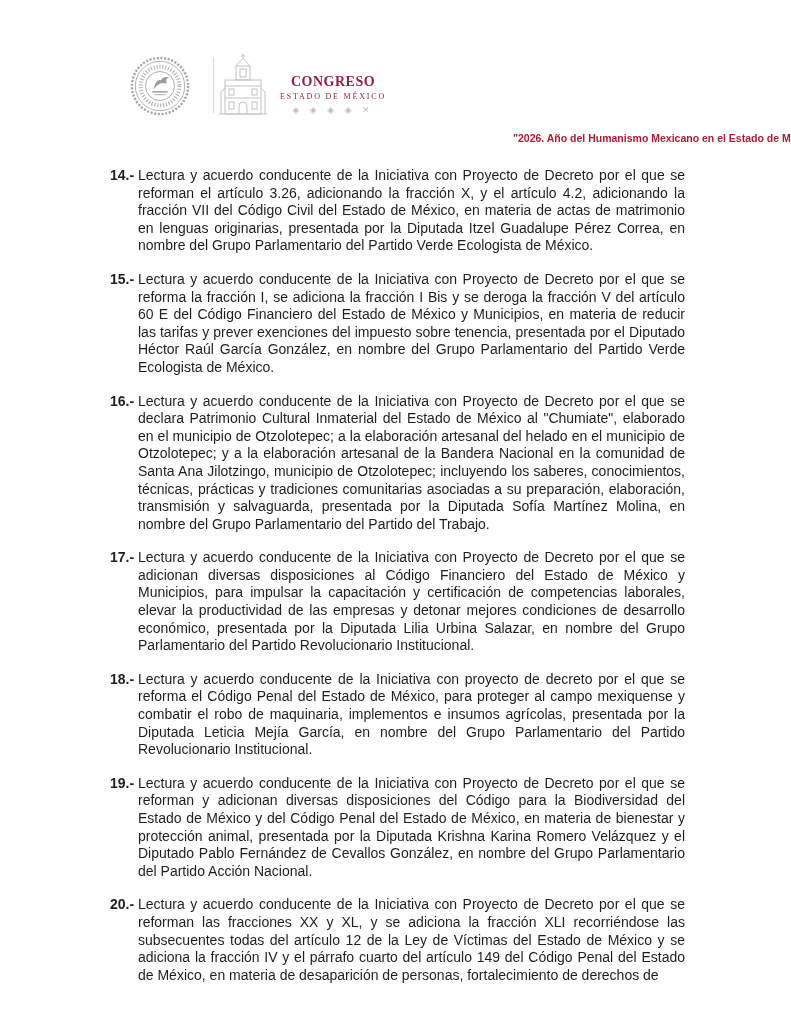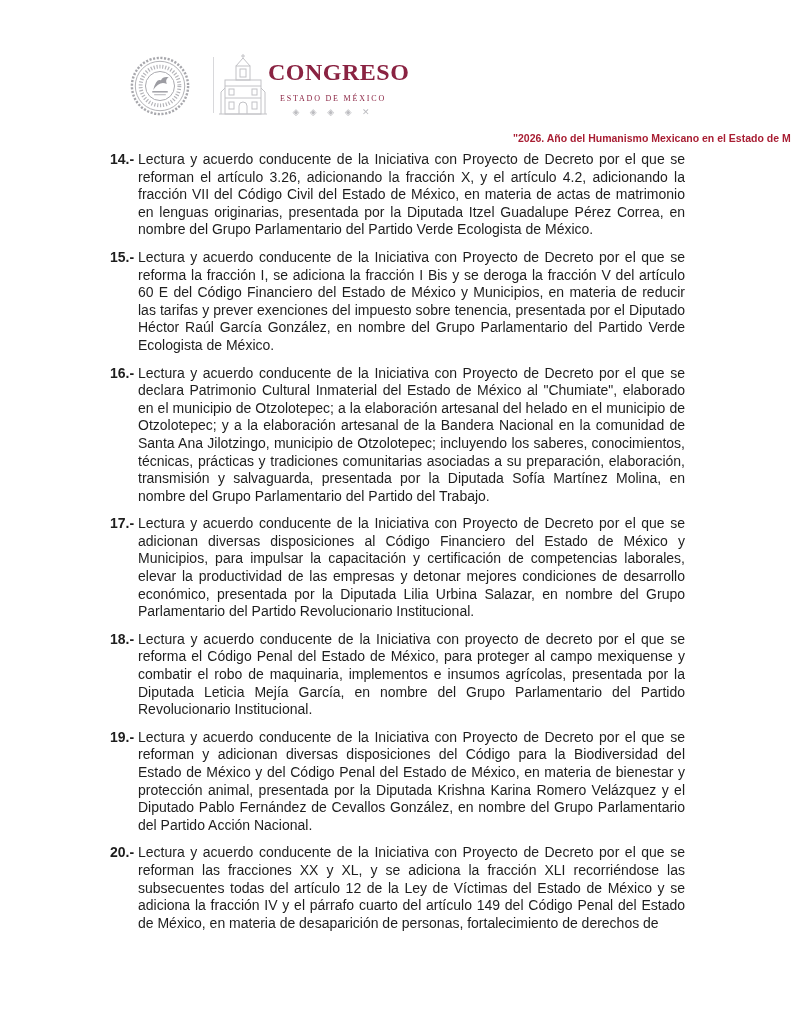--- a/index.html
+++ b/index.html
@@ -17,45 +17,45 @@
   .header { position: absolute; left: 120px; top: 52px; width: 560px; height: 70px; }
   .seal { position: absolute; left: 9px; top: 3px; }
   .header-divider {
     position: absolute; left: 93px; top: 5px;
     width: 1px; height: 56px; background: #d8d8db;
   }
   .building { position: absolute; left: 97px; top: 0; }
   .wordmark-block { position: absolute; left: 148px; top: 10px; width: 130px; text-align: center; }
   .wordmark {
     font-family: "Liberation Serif", serif;
-    font-weight: bold; font-size: 24px; line-height: 20px;
-    letter-spacing: 0.5px; color: #8a2342; white-space: nowrap;
+    font-weight: bold; font-size: 14px; line-height: 20px;
+    letter-spacing: 0.5px; color: #8a2342; white-space: nowrap; margin-top: 10px;
   }
   .wordmark-sub {
     font-family: "Liberation Serif", serif;
     font-size: 8px; line-height: 10px; letter-spacing: 1.8px;
-    color: #8a2342; margin-top: 12px; white-space: nowrap;
+    color: #8a2342; margin-top: 0; white-space: nowrap;
   }
   .ornaments {
     font-size: 9px; line-height: 10px; letter-spacing: 4px;
     color: #bcbcc0; margin-top: 3px; white-space: nowrap;
   }
   .slogan {
     position: absolute; left: 393px; top: 80px; width: 300px;
     font-size: 10.5px; font-weight: bold; color: #a81e33;
     white-space: nowrap;
   }
 
   
   .content {
     position: absolute; left: 110px; top: 151px; width: 575px;
     font-size: 14px; line-height: 17.6px;
     text-align: justify;
   }
-  .item { position: relative; padding-left: 28px; margin: 0 0 10px 0; }
+  .item { position: relative; padding-left: 28px; margin: 16px 0 10px 0; }
   .item .num { position: absolute; left: 0; top: 0; font-weight: bold; }
   .item b { font-weight: normal; }
 </style>
 </head>
 <body>
 
 <div class="page">
 
   <header class="header">
 

